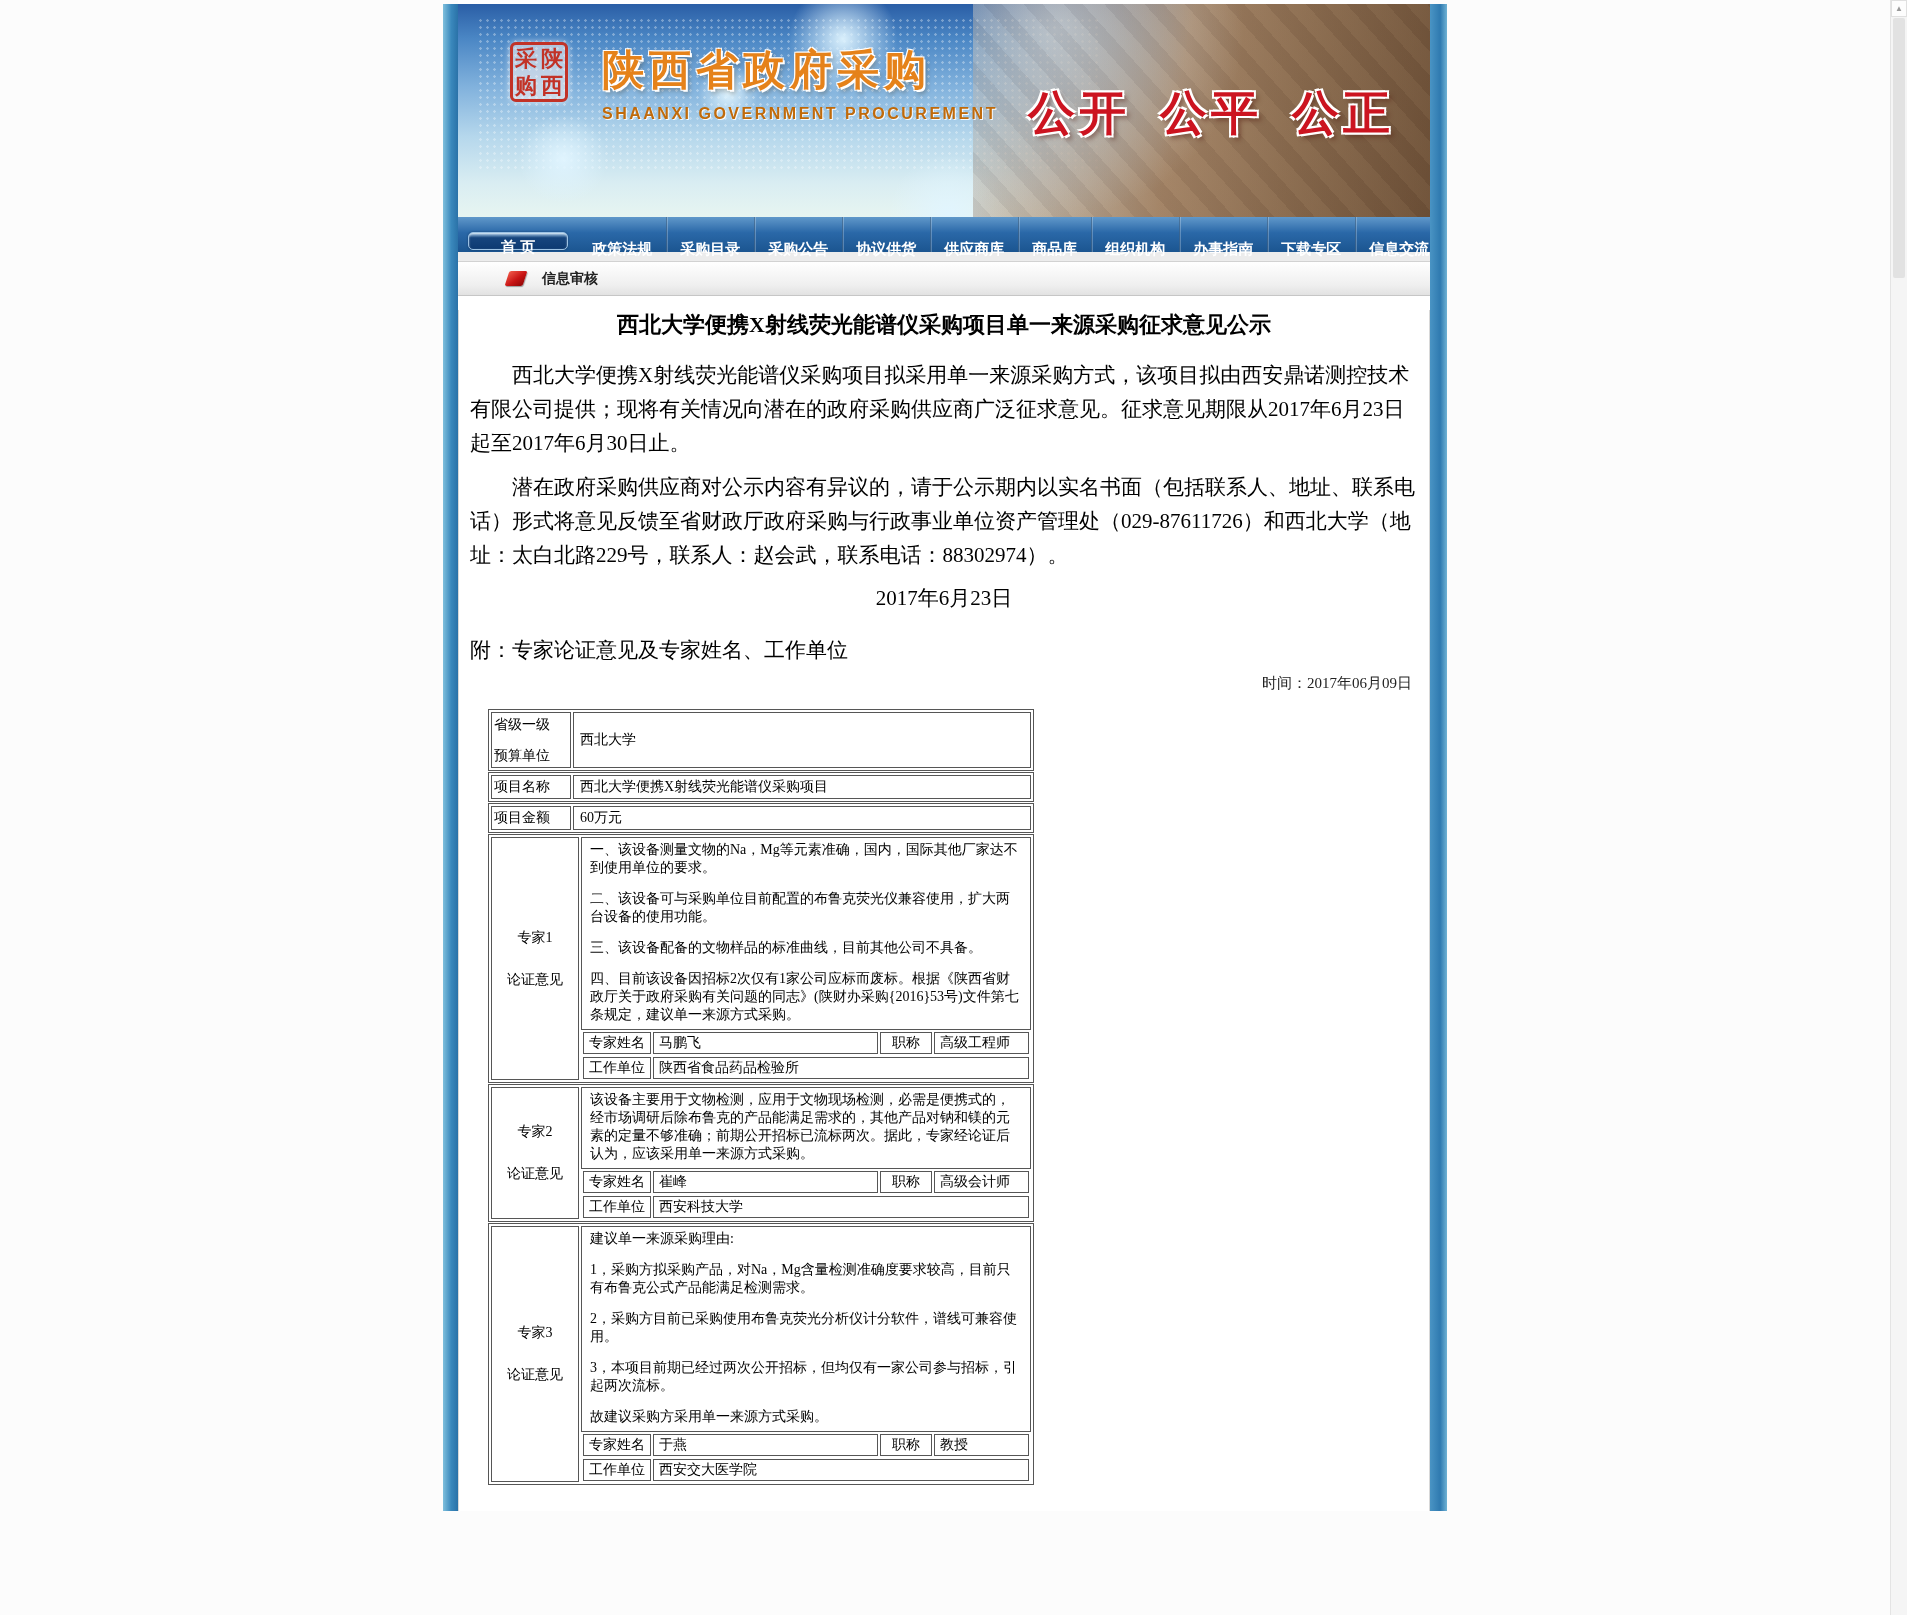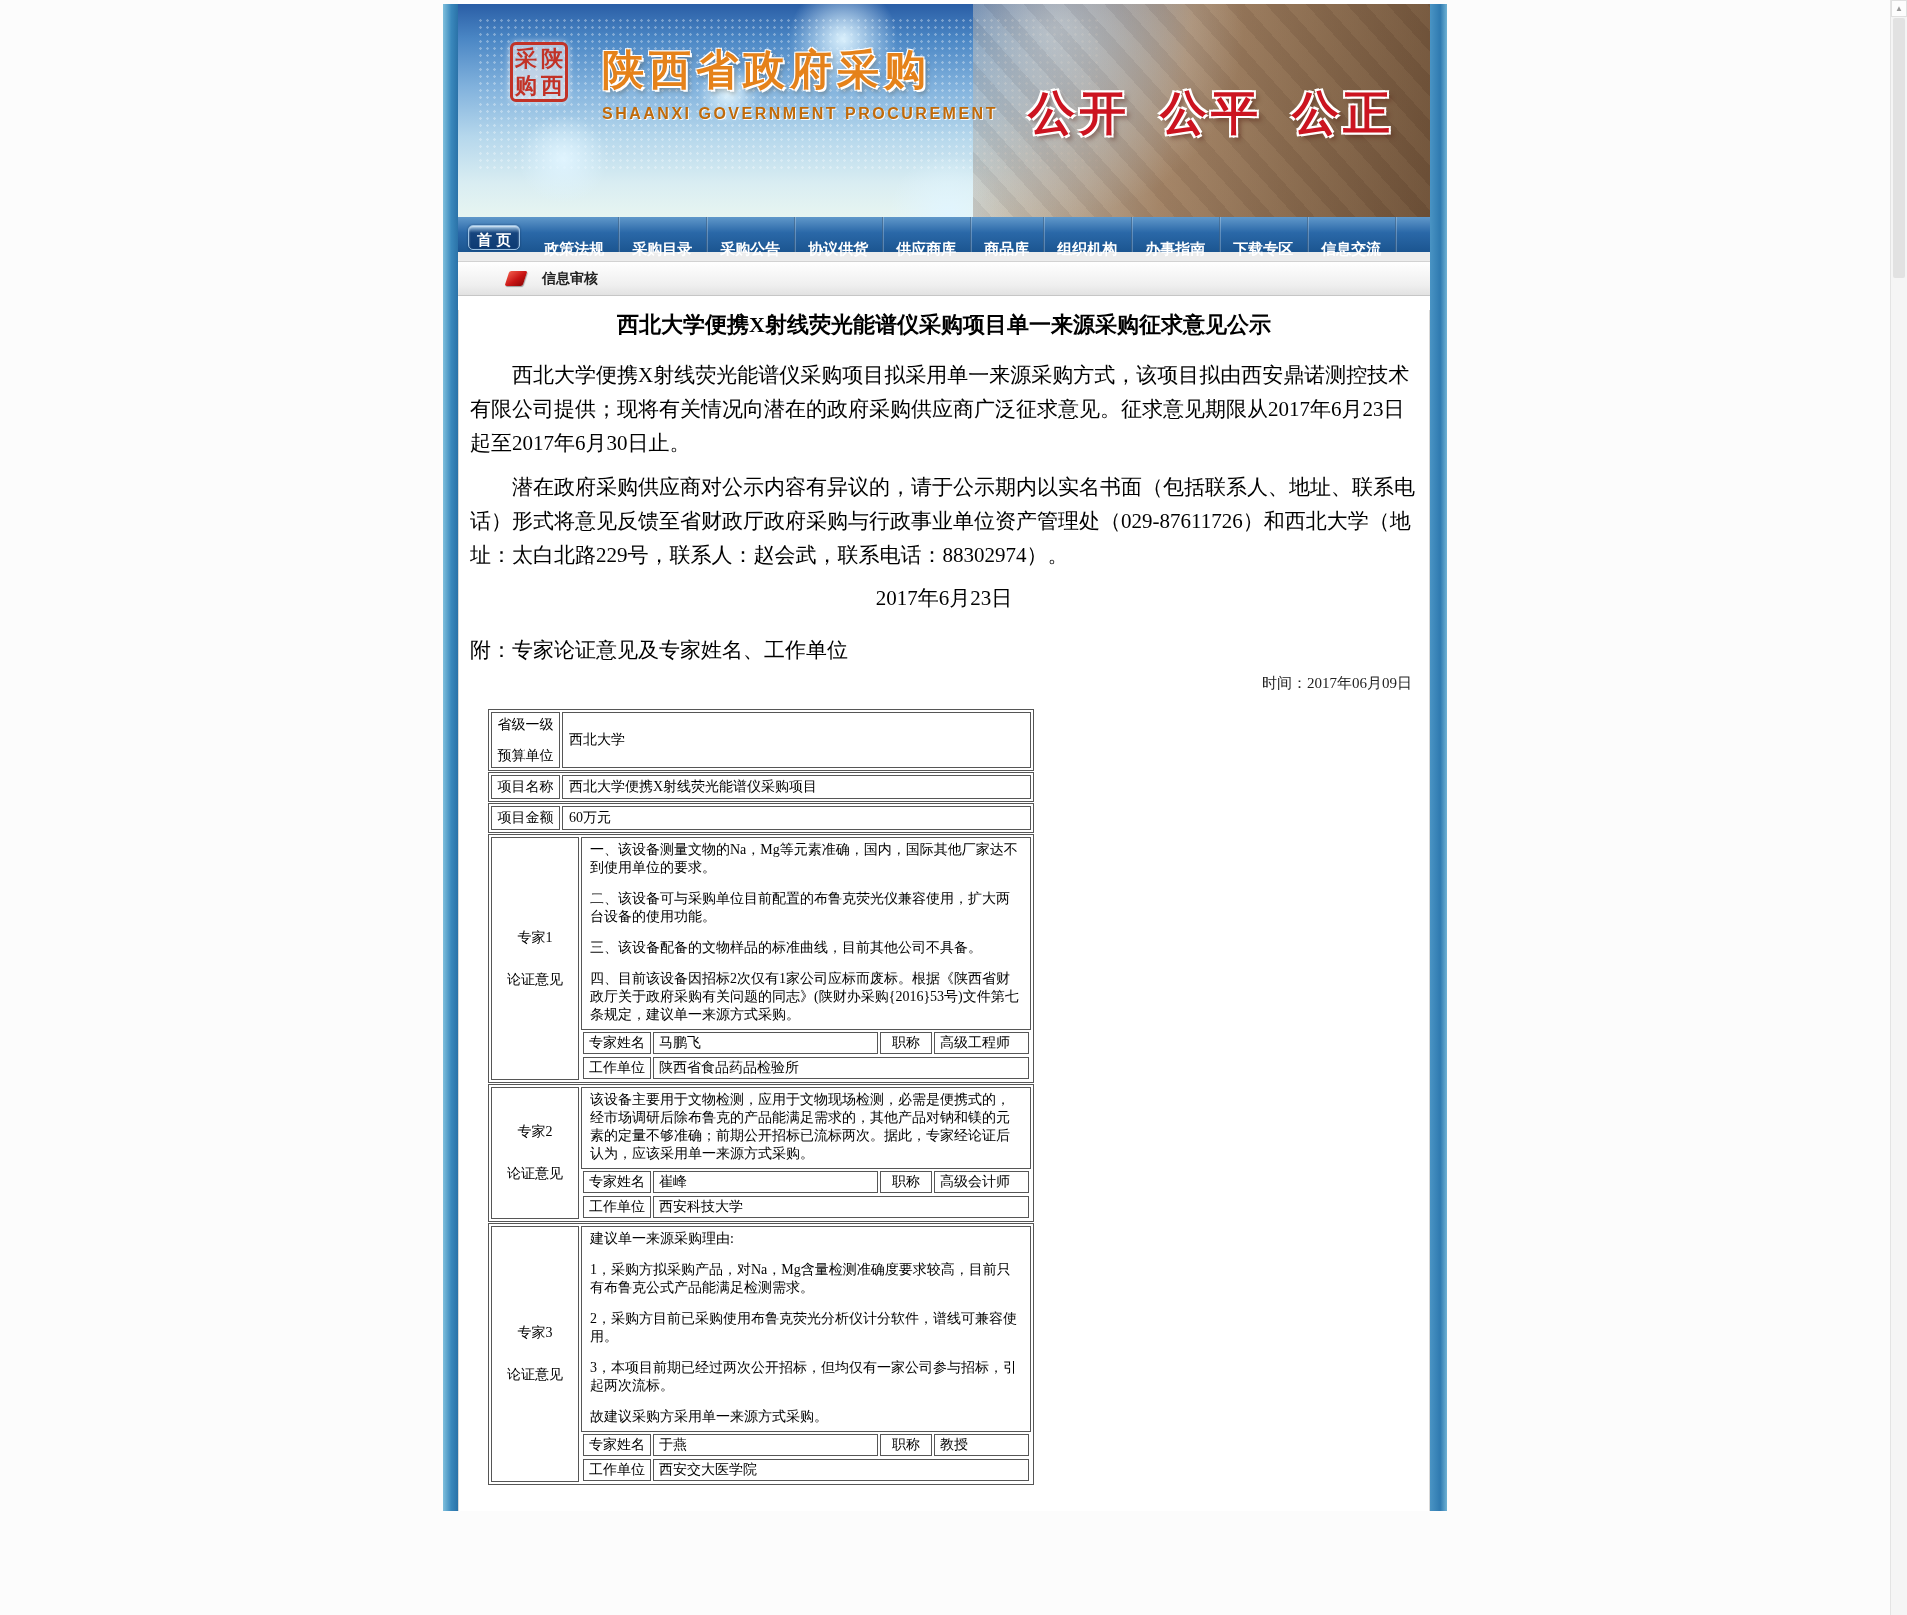--- a/index.html
+++ b/index.html
@@ -40,21 +40,21 @@
   .slogan { position:absolute; right:36px; top:78px; display:flex; gap:30px; font-weight:bold; font-size:47px;
     color:#cc1420; letter-spacing:4px;
     text-shadow:-2px -2px 0 #fff, 2px -2px 0 #fff, -2px 2px 0 #fff, 2px 2px 0 #fff, 4px 4px 5px rgba(80,25,15,.55); }
 
   
   .nav { display:flex; align-items:stretch; height:35px; padding-left:8px;
     background:linear-gradient(180deg,#6098ca 0%,#2a68a8 45%,#1b5590 100%);
     font-family:"Liberation Sans",sans-serif; font-size:15px; font-weight:bold; color:#fff; }
   .nav-item { padding:14px 14px; line-height:35px; white-space:nowrap; cursor:pointer;
     box-shadow:1px 0 0 rgba(10,50,90,.45), 2px 0 0 rgba(255,255,255,.25); }
-  .nav-item.active { margin:8px 10px 2px 2px; line-height:27px; padding:0 8px; border:1px solid #9cc2e4; border-radius:5px;
+  .nav-item.active { margin:15px 10px 2px 2px; line-height:27px; padding:0 32px; border:1px solid #9cc2e4; border-radius:5px;
     background:linear-gradient(180deg,#a6cbe9 0%,#16457e 30%,#0d3a72 100%);
     box-shadow:inset 0 1px 2px rgba(255,255,255,.6), 0 0 2px rgba(0,20,50,.5); }
 
   .nav-under { height:10px; background:#ececec; border-bottom:1px solid #d2d2d2; }
 
   
   .crumb { height:34px; display:flex; align-items:center; padding-left:49px;
     background:linear-gradient(180deg,#ffffff 0%,#efefef 70%,#e2e2e2 100%); border-bottom:1px solid #c6c6c6; }
   .flag-icon { width:18px; height:15px; transform:skewX(-18deg); border-radius:2px;
     background:linear-gradient(135deg,#f25a4a 0%,#c81414 55%,#8f0606 100%); box-shadow:1px 1px 1px rgba(0,0,0,.35); }
@@ -68,21 +68,21 @@
   .date-line { margin-top:12px; text-align:center; font-size:21px; }
   .attach-line { margin-top:24px; font-size:21px; }
   .table-title { margin-top:32px; text-align:center; font-size:30px; font-weight:bold; letter-spacing:2px; }
   .time-line { margin-top:10px; margin-right:6px; text-align:right; font-size:15px; color:#222; }
 
   
   .big-table { margin:16px 0 0 18px; width:546px; }
   .big-table table { width:100%; border-collapse:separate; border-spacing:2px; border:1px solid #565656; background:#fff; }
   .big-table table + table { margin-top:1px; }
   .big-table td { border:1px solid #565656; font-size:14px; line-height:18px; color:#000; vertical-align:middle; }
-  .k { width:69px; text-align:center; padding:2px; }
+  .k { width:80px; padding:2px; }
   .v { padding:1px 6px; }
   .k2 div + div { margin-top:13px; }
   .row1 .k, .row1 .v { height:56px; }
   .who { width:88px; text-align:center; }
   .who div + div { margin-top:24px; }
   .expert-cell { border:none !important; padding:0; vertical-align:top; }
   .opinion { border:1px solid #565656; padding:3px 8px 5px; }
   .opinion p { margin:0; }
   .opinion p + p { margin-top:13px; }
   .sub { margin-top:1px; }

